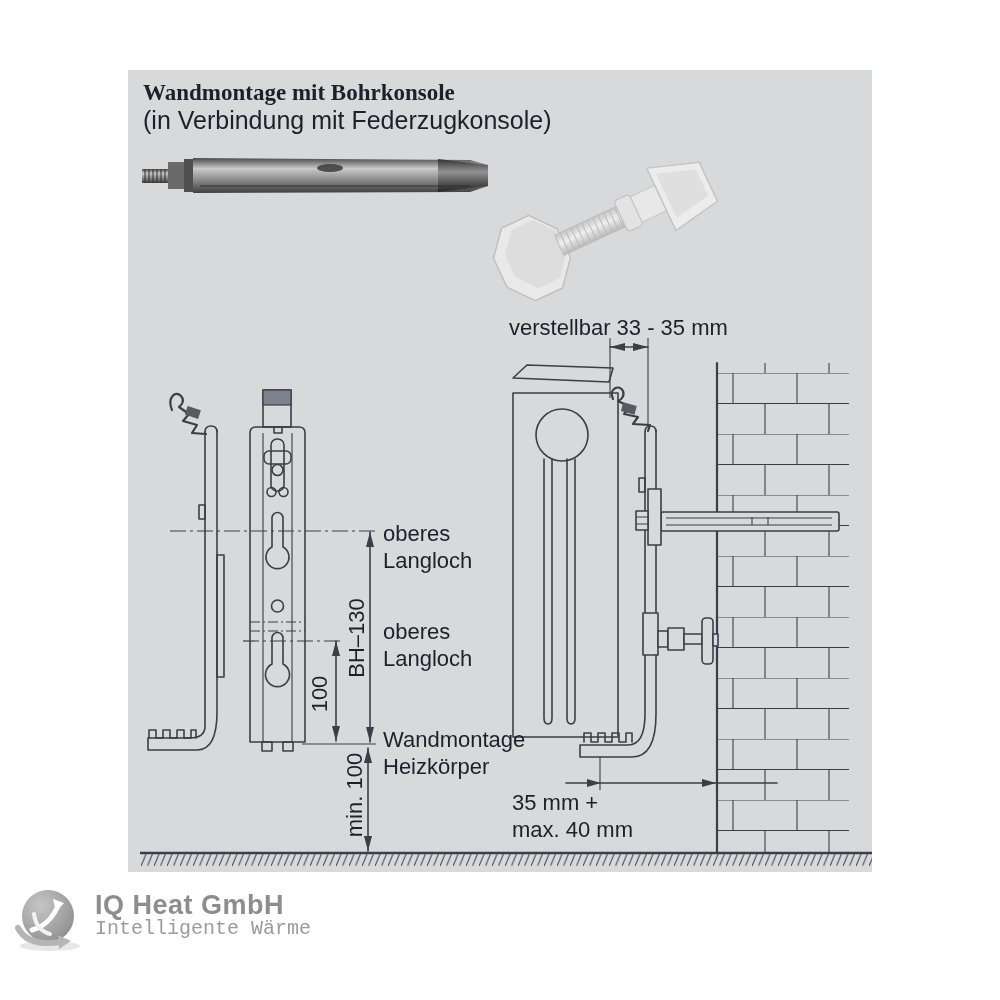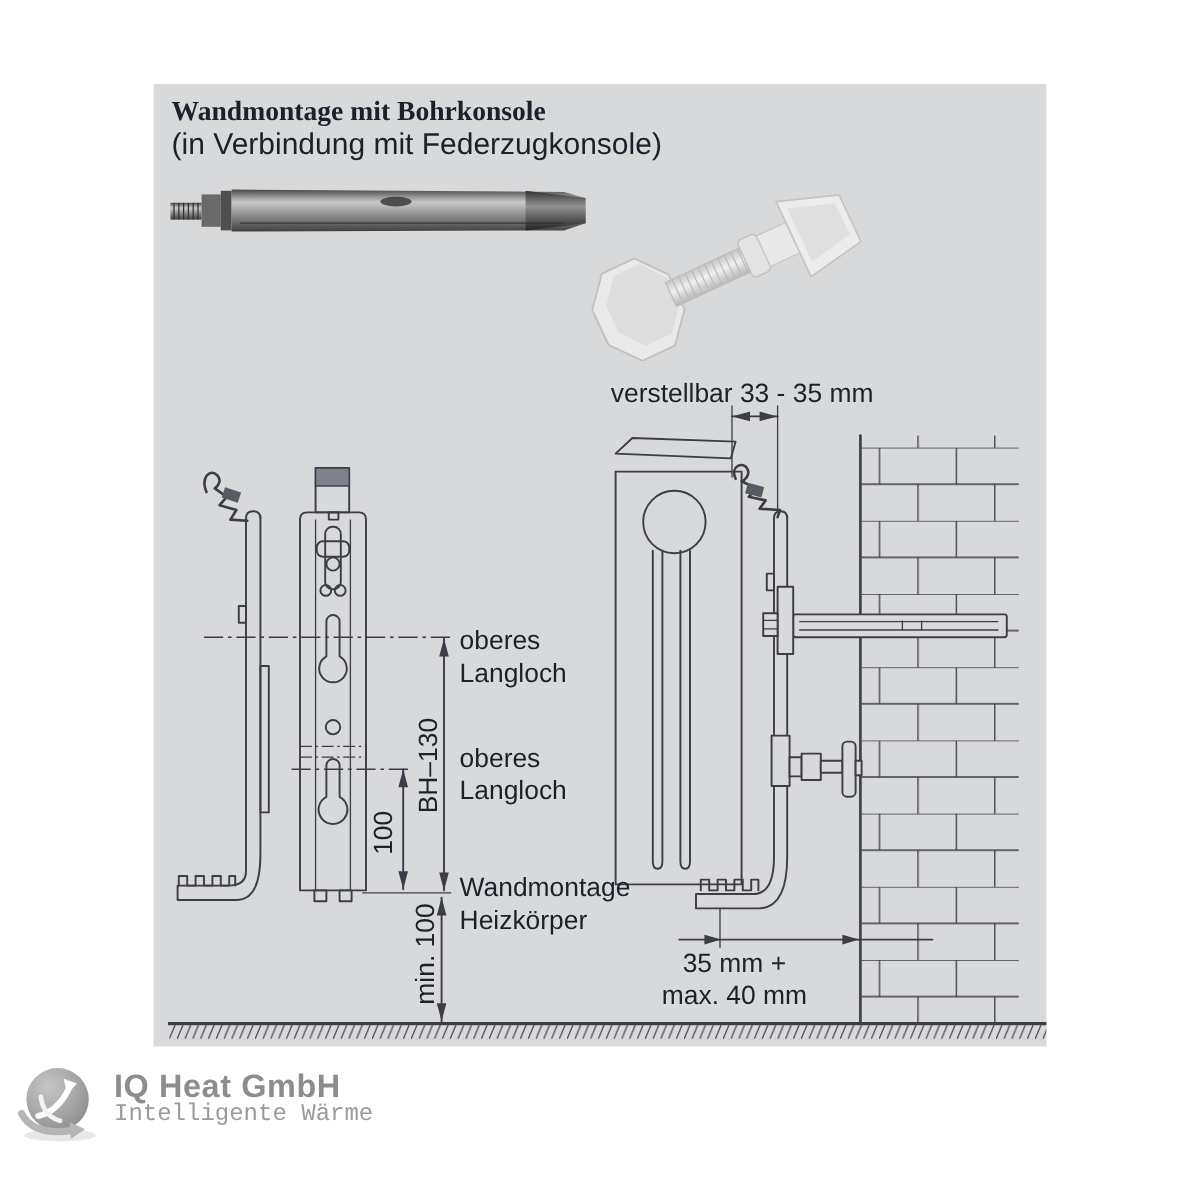--- a/index.html
+++ b/index.html
@@ -10,21 +10,21 @@
     --logo-gray2:#9b9b9b;
   }
   html,body{margin:0;padding:0;}
   body{width:1000px;height:1000px;background:#ffffff;position:relative;overflow:hidden;
        font-family:"Liberation Sans",sans-serif;}
   .panel{position:absolute;left:128px;top:70px;width:744px;height:802px;background:var(--panel-bg);}
   .title{position:absolute;left:143px;top:80px;font-size:23px;font-weight:bold;color:var(--txt);font-family:Liberation Serif, serif;}
   .subtitle{position:absolute;left:143px;top:106px;font-size:25px;color:var(--txt);}
   .lbl{position:absolute;font-size:22px;line-height:27px;color:var(--txt);white-space:pre-line;}
   .rot{width:110px;height:26px;text-align:center;transform:rotate(-90deg);transform-origin:center;}
-  .alignR{text-align:center;width:200px;}
+  .alignR{text-align:left;width:200px;}
   svg{position:absolute;}
   .ln{stroke:var(--line);fill:none;stroke-width:1.6;stroke-linejoin:round;stroke-linecap:round;}
   .ln2{stroke:var(--line);fill:none;stroke-width:2.2;stroke-linejoin:round;stroke-linecap:round;}
   .thin{stroke:var(--line);fill:none;stroke-width:1.1;}
   .solid{fill:var(--panel-bg);stroke:var(--line);stroke-width:1.6;stroke-linejoin:round;}
   .dark{fill:#555a63;stroke:none;}
   .arrow{fill:var(--line);stroke:none;}
   .cdash{stroke:var(--line);fill:none;stroke-width:1.2;stroke-dasharray:16 4 3 4;}
   .footer-company{position:absolute;left:95px;top:890px;font-size:27px;color:var(--logo-gray);letter-spacing:.5px;font-weight:bold;}
   .footer-tagline{position:absolute;left:95px;top:917px;font-size:20px;color:var(--logo-gray2);font-family:Liberation Mono, monospace;}

